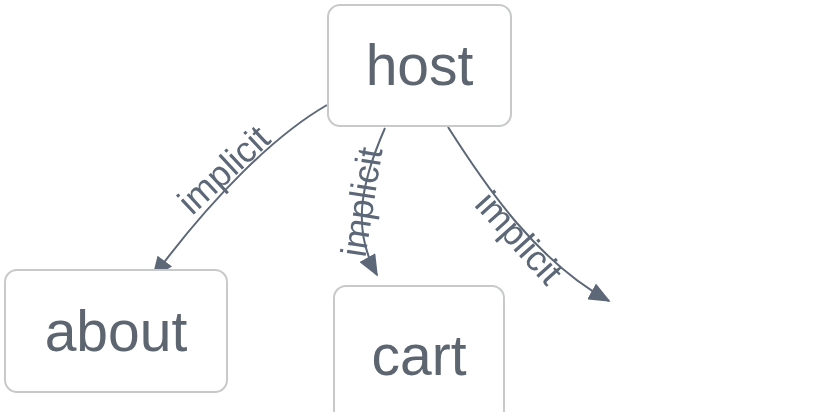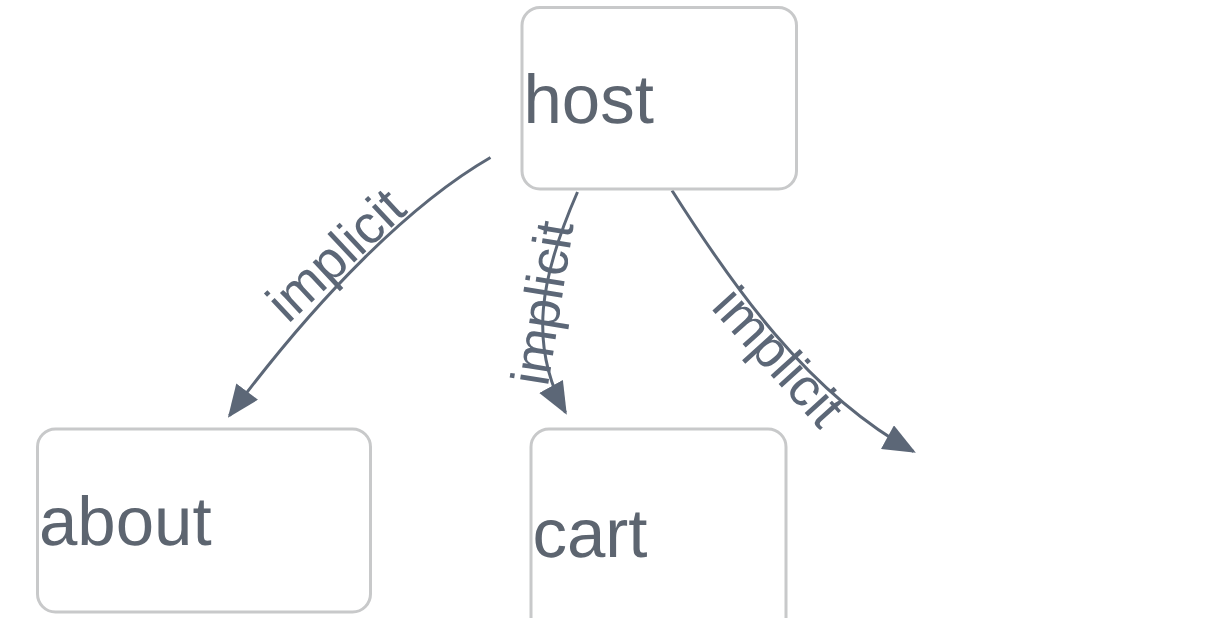--- a/index.html
+++ b/index.html
@@ -30,28 +30,28 @@
     stroke: var(--edge);
     stroke-width: 2px;
   }
   .node {
     position: absolute;
     background: var(--node-fill);
     border: 2px solid var(--node-border);
     border-radius: 13px;
     display: flex;
     align-items: center;
+    justify-content: center;
     color: var(--node-text);
-    font-size: 46px;
+    font-size: 57px;
     line-height: 1;
     white-space: nowrap;
-    margin-left: 20px;
   }
   .node-host  { left: 327px; top: 4px;   width: 185px; height: 123px; }
-  .node-about { left: 4px;   top: 285px; width: 224px; height: 124px; }
+  .node-about { left: 4px;   top: 269px; width: 224px; height: 124px; }
   .node-cart  { left: 333px; top: 285px; width: 172px; height: 140px; }
   .node-shop  { left: 613px; top: 285px; width: 203px; height: 124px; }
   .edge-label {
     position: absolute;
     color: var(--edge-label);
     font-size: 36px;
     line-height: 1;
     white-space: nowrap;
     transform-origin: center center;
   }

